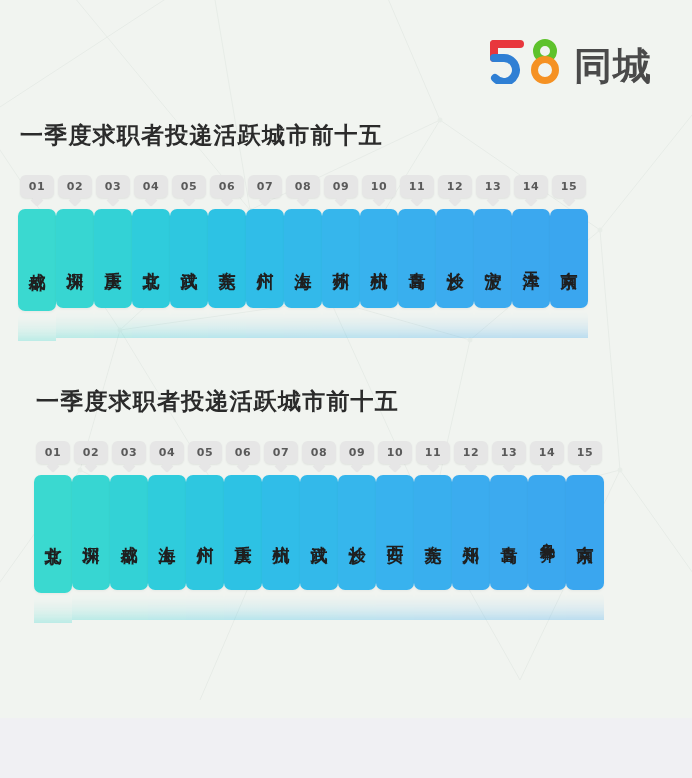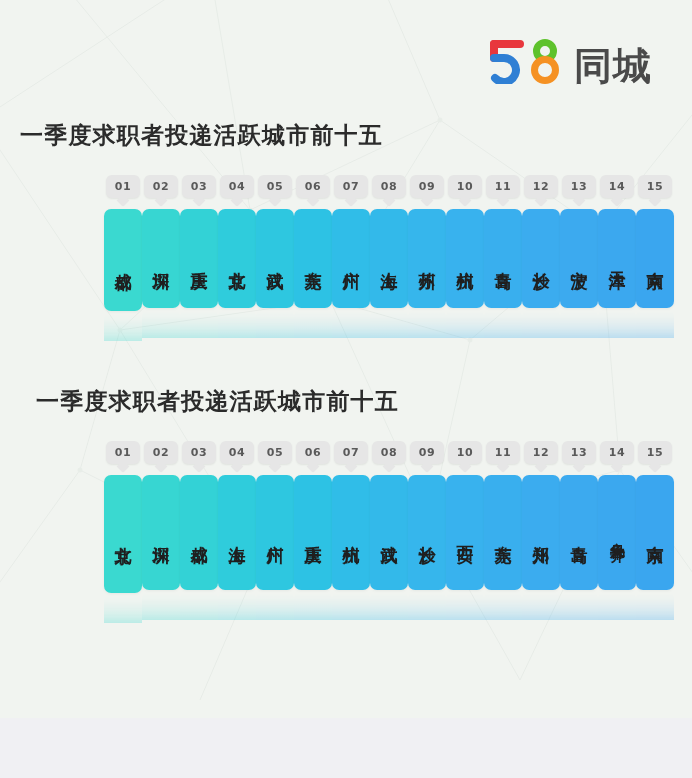--- a/index.html
+++ b/index.html
@@ -56,21 +56,21 @@
   }
 
   .chart{
     position:relative;
     margin-top:24px;
     height:150px;
     padding:0 18px;
   }
   .cols{
     display:flex; align-items:flex-start;
-    justify-content:flex-end;
+    justify-content:flex-start;
     height:100%;
   }
   .col{
     position:relative;
     width:38px;
     display:flex; flex-direction:column; align-items:center;
   }
 
   
   .badge{

